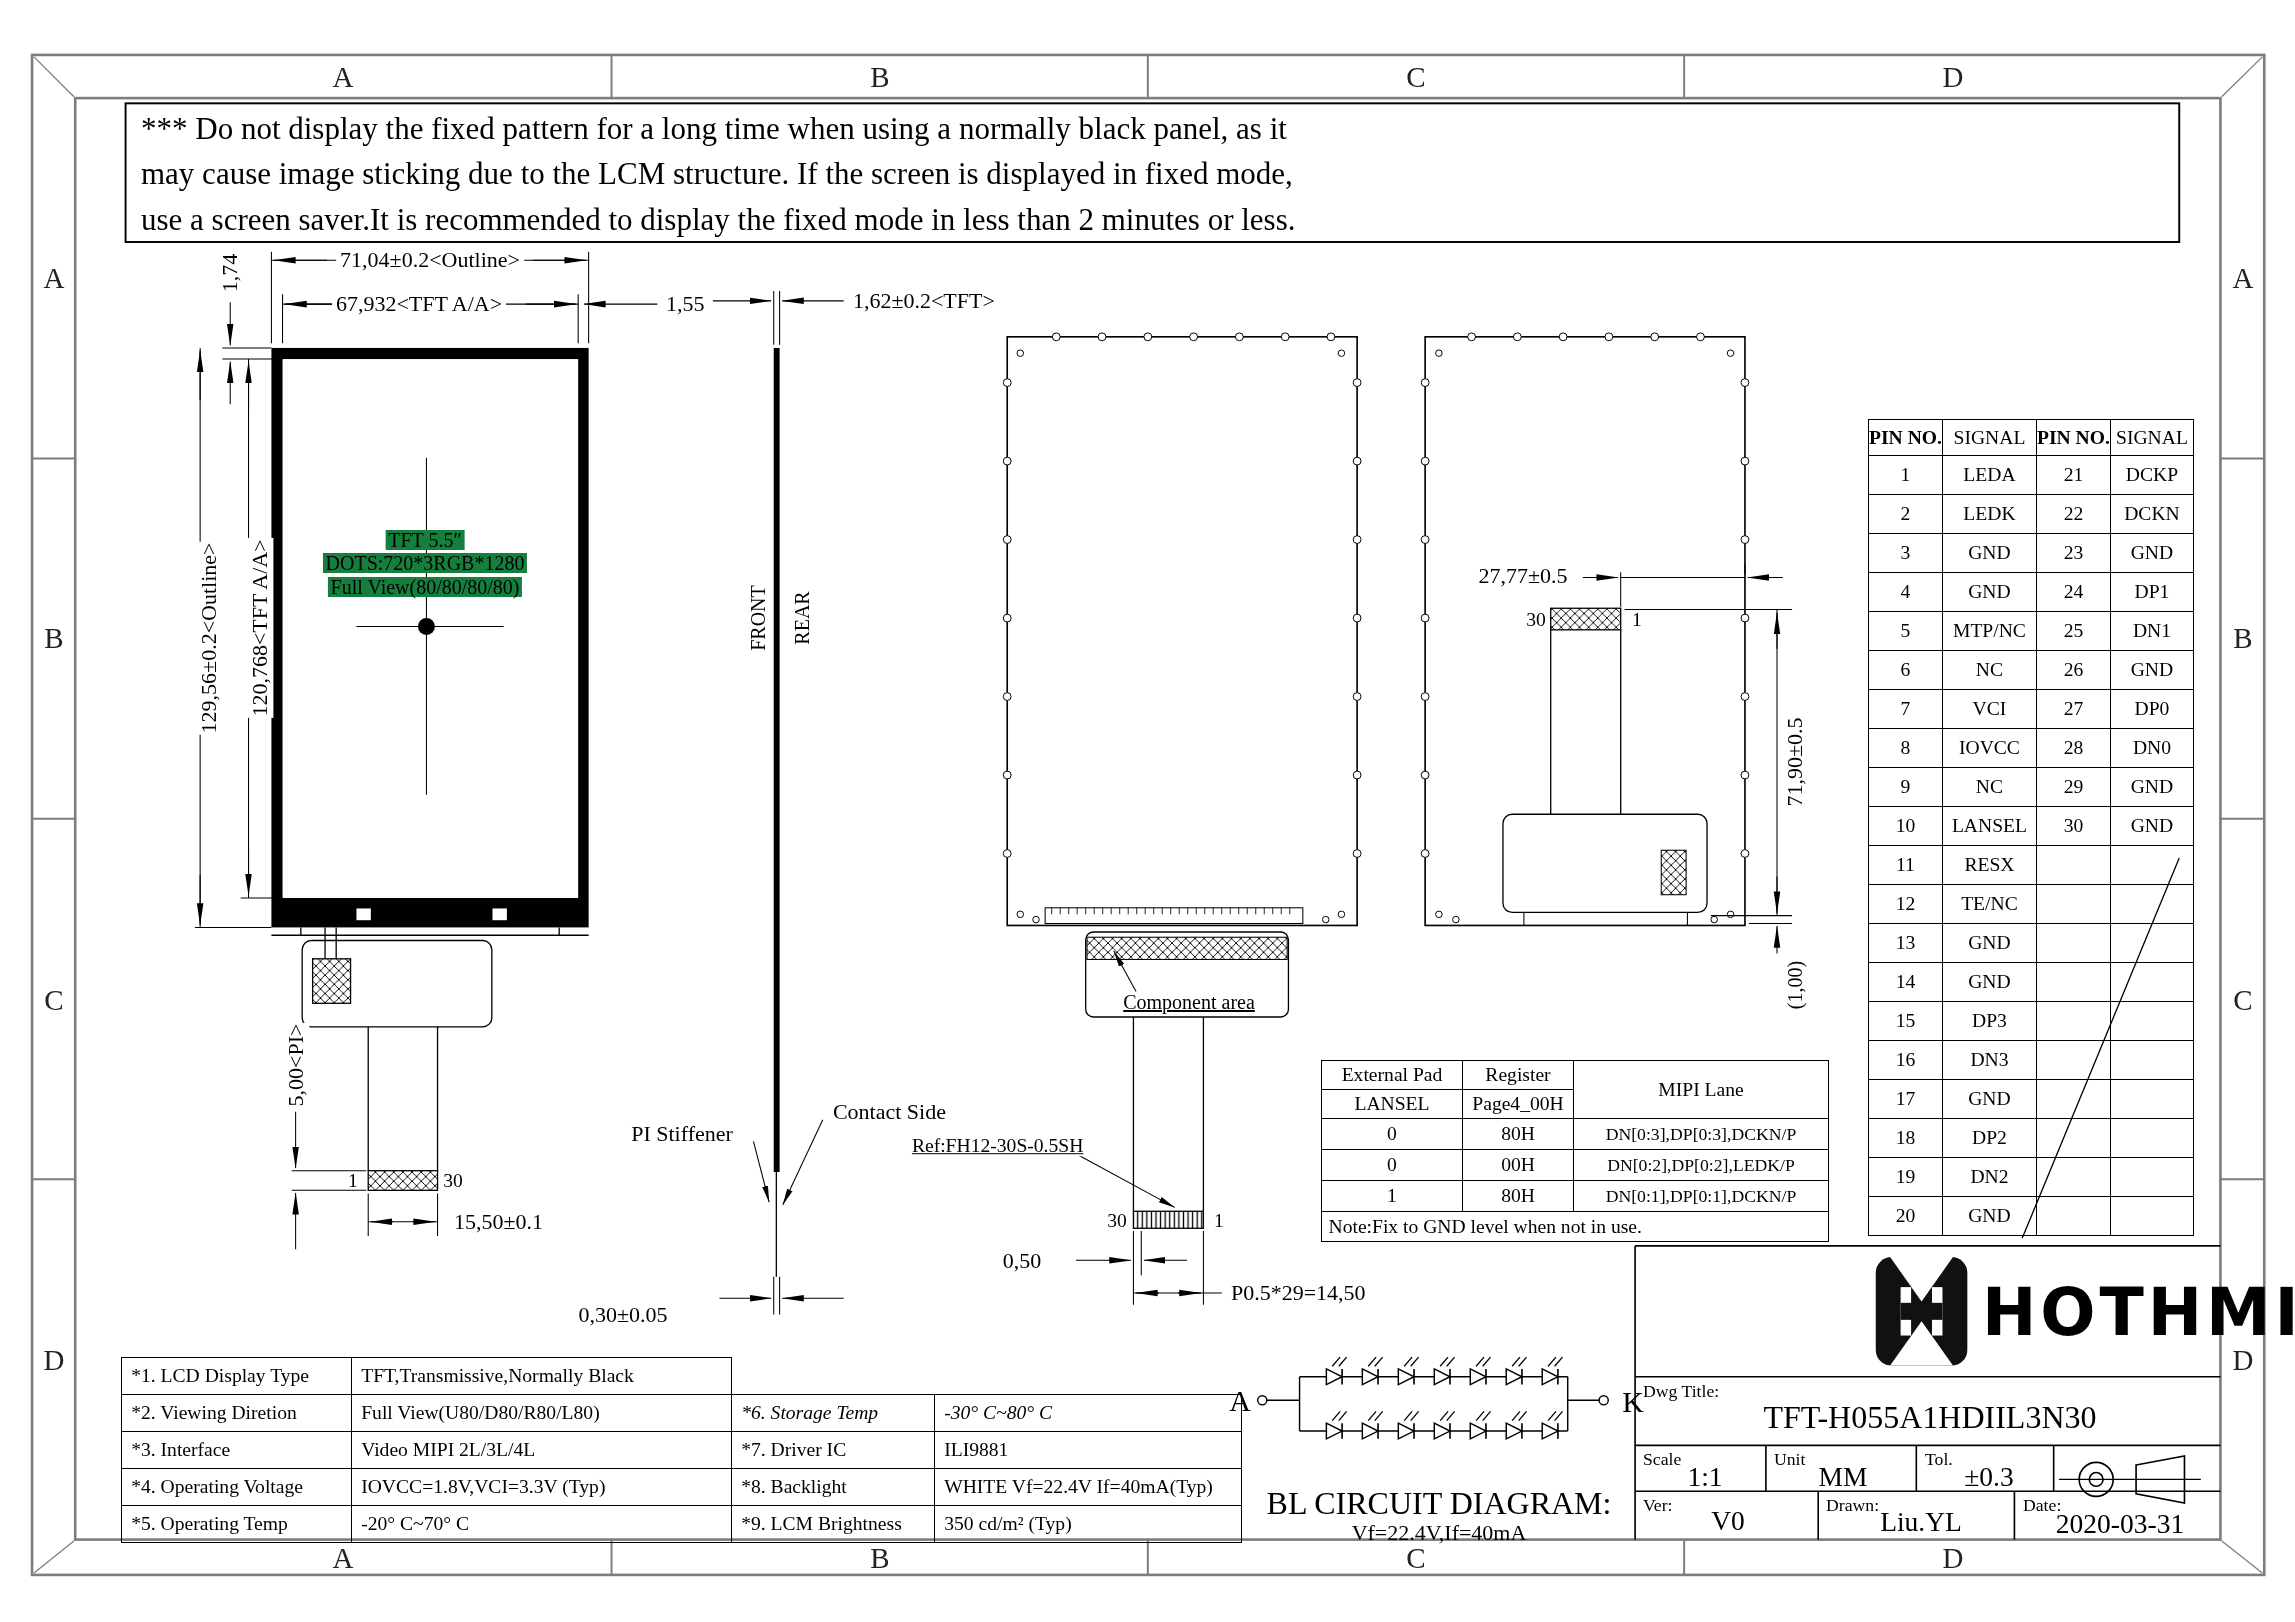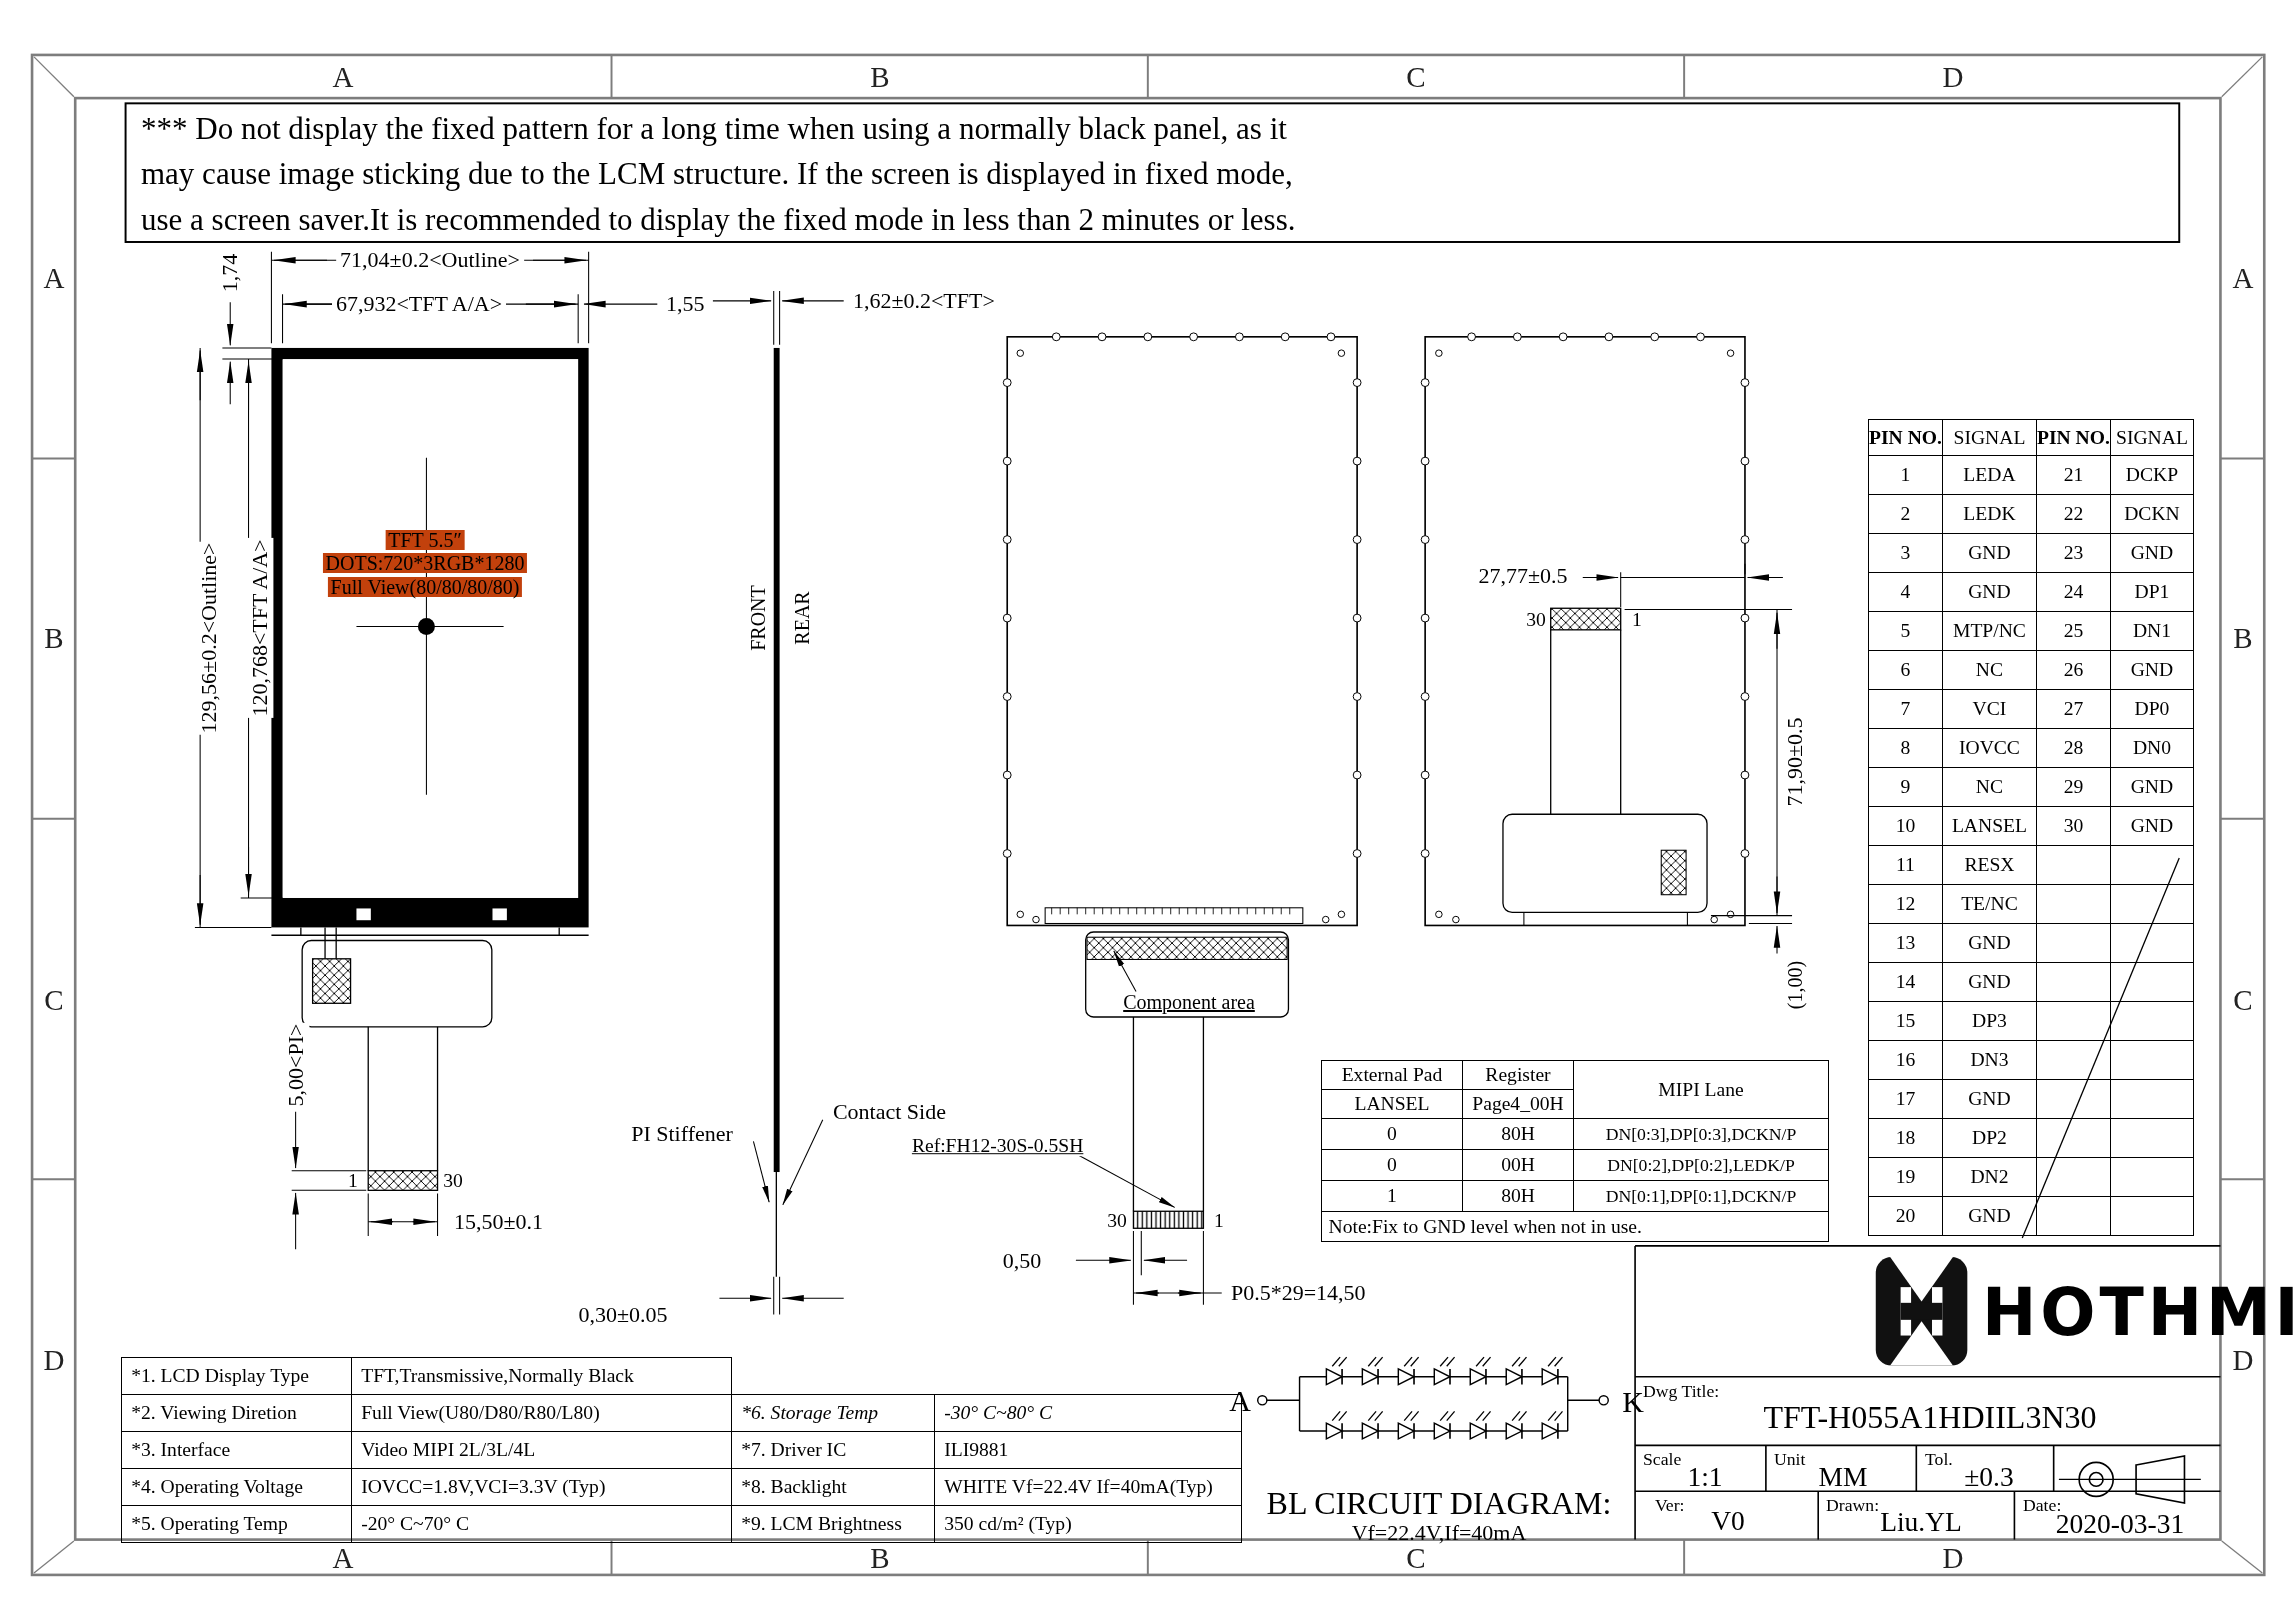--- a/index.html
+++ b/index.html
@@ -5,21 +5,21 @@
   html,body{margin:0;padding:0;background:#fff;}
   body{width:2295px;height:1622px;position:relative;font-family:"Liberation Serif",serif;color:#000;overflow:hidden;}
   svg.draw{position:absolute;left:0;top:0;}
   .lbl{position:absolute;white-space:nowrap;background:#fff;padding:0 3.9px;font-size:22px;line-height:1;transform:translate(-50%,-50%);}
   .lbl.la{transform:translate(0,-50%);}
   .lbl.nobg{background:transparent;}
   .vlbl{position:absolute;white-space:nowrap;background:#fff;padding:2.6px 1.3px;font-size:22px;line-height:1;transform:translate(-50%,-50%) rotate(-90deg);}
   .ul{text-decoration:underline;}
   .warn{position:absolute;left:141px;white-space:nowrap;font-size:31px;line-height:1;}
   .gridletter{position:absolute;font-size:29px;line-height:1;transform:translate(-50%,-50%);color:#222;}
-  .ctext{position:absolute;white-space:nowrap;font-size:20px;line-height:1;transform:translate(-50%,-50%);background:#c2410c;padding:0 2.6px;}
+  .ctext{position:absolute;white-space:nowrap;font-size:20px;line-height:1;transform:translate(-50%,-50%);background:#15803d;padding:0 2.6px;}
   table.dtable{position:absolute;border-collapse:collapse;table-layout:fixed;background:transparent;}
   table.dtable td,table.dtable th{border:1.3px solid #000;text-align:center;vertical-align:middle;font-size:19.6px;font-weight:normal;padding:0;white-space:nowrap;overflow:hidden;}
   table.dtable th.pinhead{font-weight:bold;}
   table.spec td{text-align:left;padding-left:9.2px;}
   .tb-lbl{position:absolute;font-size:17.7px;line-height:1;white-space:nowrap;}
   .tb-val{position:absolute;font-size:27.5px;line-height:1;white-space:nowrap;transform:translate(-50%,-50%);}
   .dwgtitle{position:absolute;font-size:32px;line-height:1;white-space:nowrap;transform:translate(-50%,-50%);}
   .logotext{position:absolute;font-family:"DejaVu Sans",sans-serif;font-weight:bold;font-size:65px;letter-spacing:3.9px;line-height:1;transform:translate(0,-50%);}
   .bltitle{position:absolute;white-space:nowrap;font-size:32px;line-height:1;transform:translate(-50%,-50%);}
   .term{position:absolute;font-size:30px;line-height:1;transform:translate(-50%,-50%);}
@@ -451,21 +451,21 @@
 
 <div class="logotext" style="left:1982px;top:1312px;">HOTHMI</div>
 <div class="tb-lbl" style="left:1643px;top:1383px;">Dwg Title:</div>
 <div class="dwgtitle" style="left:1930px;top:1417px;">TFT-H055A1HDIIL3N30</div>
 <div class="tb-lbl" style="left:1643px;top:1451px;">Scale</div>
 <div class="tb-val" style="left:1705px;top:1477px;">1:1</div>
 <div class="tb-lbl" style="left:1774px;top:1451px;">Unit</div>
 <div class="tb-val" style="left:1843px;top:1477px;">MM</div>
 <div class="tb-lbl" style="left:1925px;top:1451px;">Tol.</div>
 <div class="tb-val" style="left:1989px;top:1477px;">±0.3</div>
-<div class="tb-lbl" style="left:1643px;top:1497px;margin-left:12px;">Ver:</div>
+<div class="tb-lbl" style="left:1643px;top:1497px;">Ver:</div>
 <div class="tb-val" style="left:1728px;top:1521px;">V0</div>
 <div class="tb-lbl" style="left:1826px;top:1497px;">Drawn:</div>
 <div class="tb-val" style="left:1921px;top:1522px;">Liu.YL</div>
 <div class="tb-lbl" style="left:2023px;top:1497px;">Date:</div>
 <div class="tb-val" style="left:2120px;top:1524px;">2020-03-31</div>
 
 <table class="dtable" id="pin-table" style="left:1868px;top:419px;">
   <colgroup>
       <col style="width:61px">
       <col style="width:94px">

